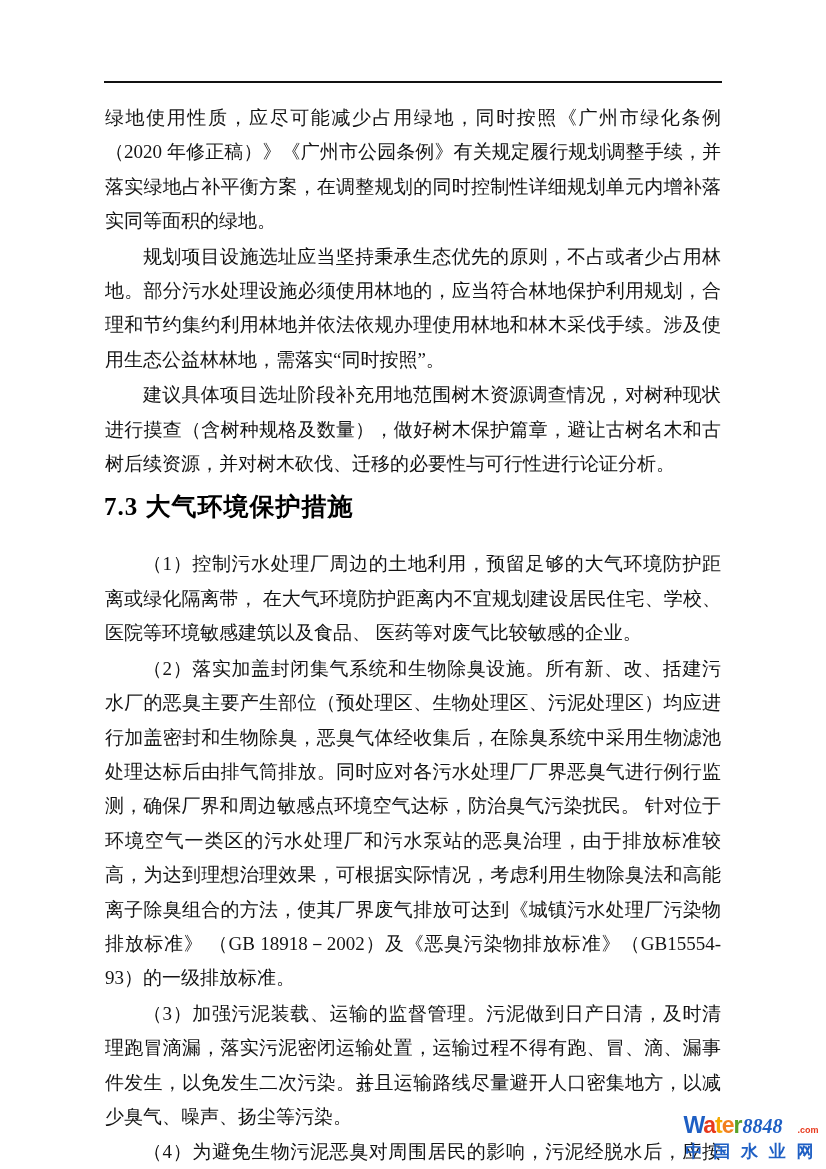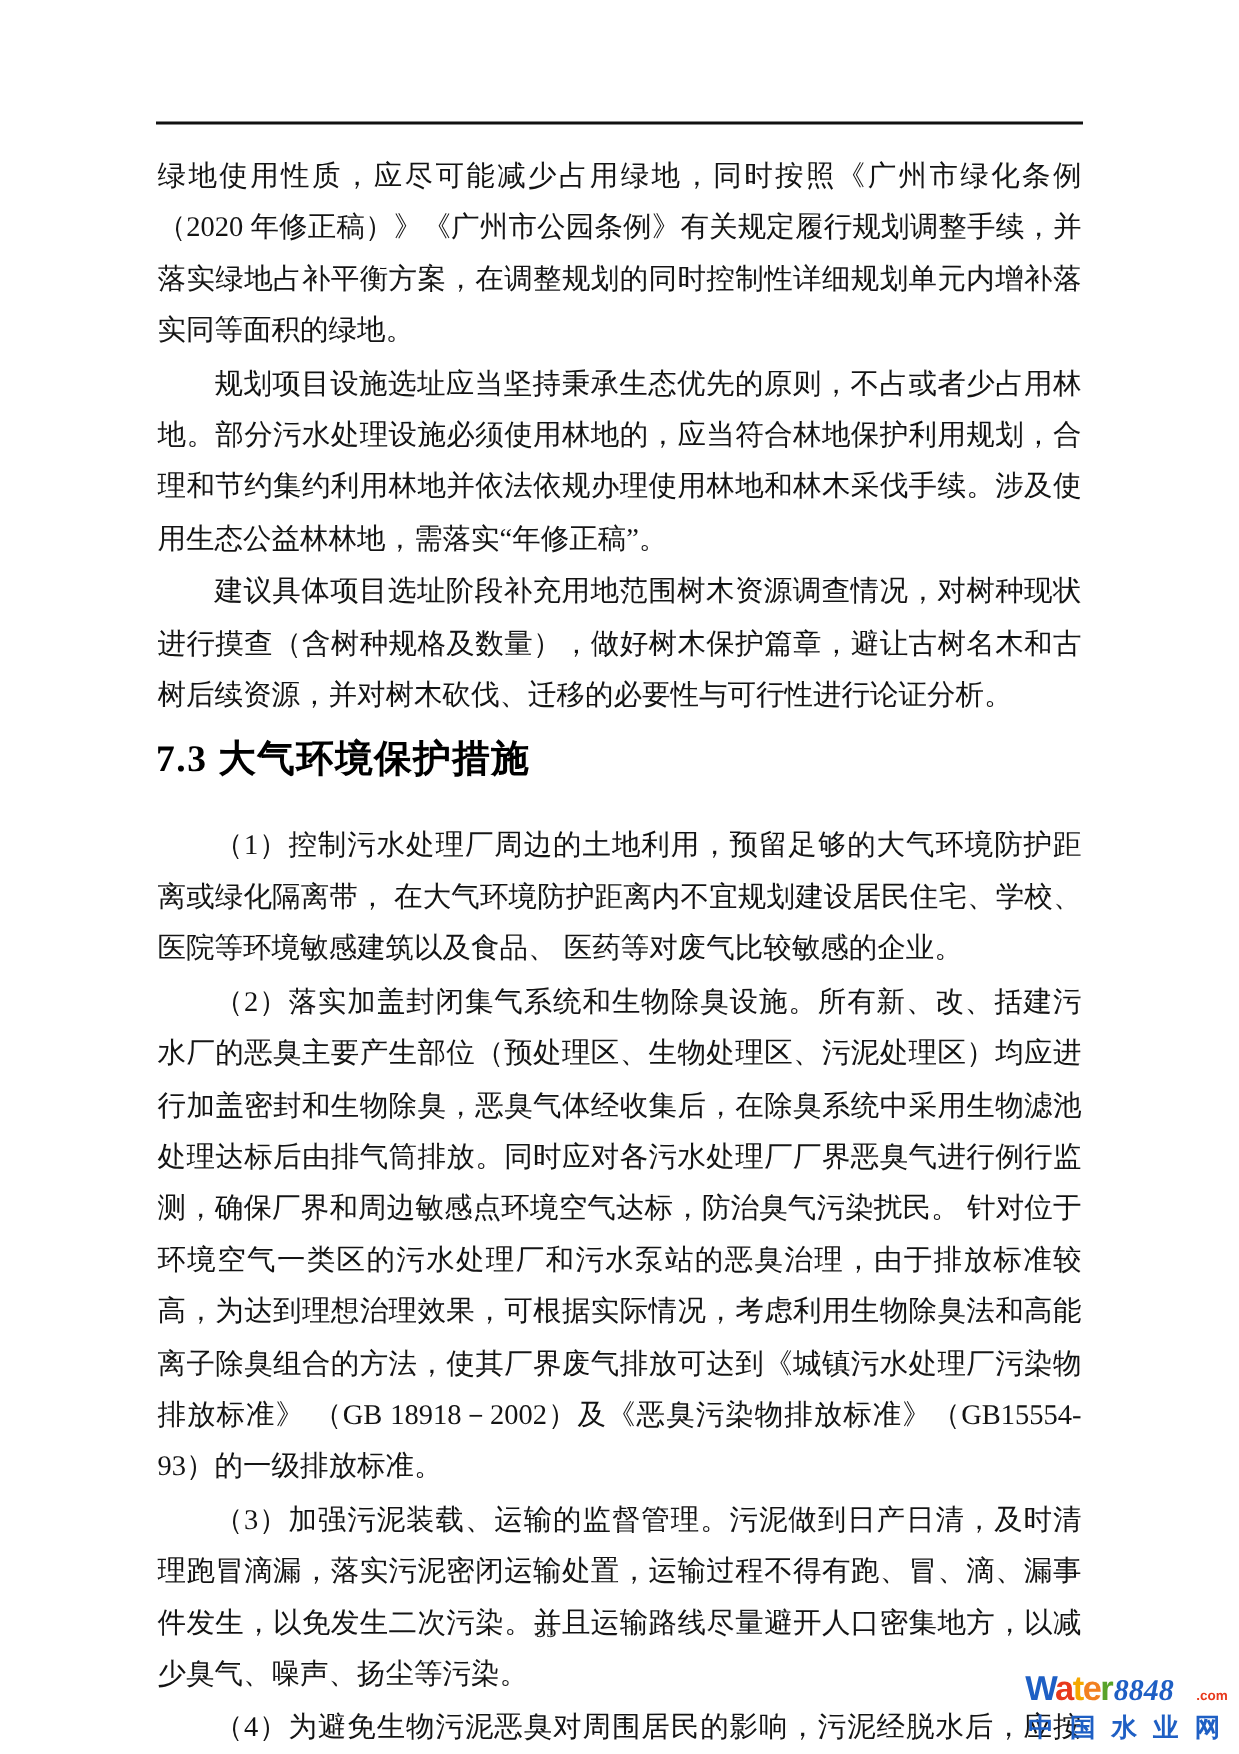--- a/index.html
+++ b/index.html
@@ -112,21 +112,21 @@
 </style>
 </head>
 <body>
 
 <div class="page">
 
   <div class="header-rule"></div>
 
   <div class="content">
     <p class="noindent">绿地使用性质，应尽可能减少占用绿地，同时按照《广州市绿化条例（2020 年修正稿）》《广州市公园条例》有关规定履行规划调整手续，并落实绿地占补平衡方案，在调整规划的同时控制性详细规划单元内增补落实同等面积的绿地。</p>
-    <p>规划项目设施选址应当坚持秉承生态优先的原则，不占或者少占用林地。部分污水处理设施必须使用林地的，应当符合林地保护利用规划，合理和节约集约利用林地并依法依规办理使用林地和林木采伐手续。涉及使用生态公益林林地，需落实“年修正稿”。</p>
+    <p>规划项目设施选址应当坚持秉承生态优先的原则，不占或者少占用林地。部分污水处理设施必须使用林地的，应当符合林地保护利用规划，合理和节约集约利用林地并依法依规办理使用林地和林木采伐手续。涉及使用生态公益林林地，需落实“同时按照”。</p>
     <p>建议具体项目选址阶段补充用地范围树木资源调查情况，对树种现状进行摸查（含树种规格及数量），做好树木保护篇章，避让古树名木和古树后续资源，并对树木砍伐、迁移的必要性与可行性进行论证分析。</p>
 
     <h2 class="section-heading">7.3 大气环境保护措施</h2>
 
     <p>（1）控制污水处理厂周边的土地利用，预留足够的大气环境防护距离或绿化隔离带， 在大气环境防护距离内不宜规划建设居民住宅、学校、医院等环境敏感建筑以及食品、 医药等对废气比较敏感的企业。</p>
     <p>（2）落实加盖封闭集气系统和生物除臭设施。所有新、改、括建污水厂的恶臭主要产生部位（预处理区、生物处理区、污泥处理区）均应进行加盖密封和生物除臭，恶臭气体经收集后，在除臭系统中采用生物滤池处理达标后由排气筒排放。同时应对各污水处理厂厂界恶臭气进行例行监测，确保厂界和周边敏感点环境空气达标，防治臭气污染扰民。 针对位于环境空气一类区的污水处理厂和污水泵站的恶臭治理，由于排放标准较高，为达到理想治理效果，可根据实际情况，考虑利用生物除臭法和高能离子除臭组合的方法，使其厂界废气排放可达到《城镇污水处理厂污染物排放标准》 （GB 18918－2002）及《恶臭污染物排放标准》（GB15554-93）的一级排放标准。</p>
     <p>（3）加强污泥装载、运输的监督管理。污泥做到日产日清，及时清理跑冒滴漏，落实污泥密闭运输处置，运输过程不得有跑、冒、滴、漏事件发生，以免发生二次污染。并且运输路线尽量避开人口密集地方，以减少臭气、噪声、扬尘等污染。</p>
     <p>（4）为避免生物污泥恶臭对周围居民的影响，污泥经脱水后，应按要求进行</p>
   </div>
 

